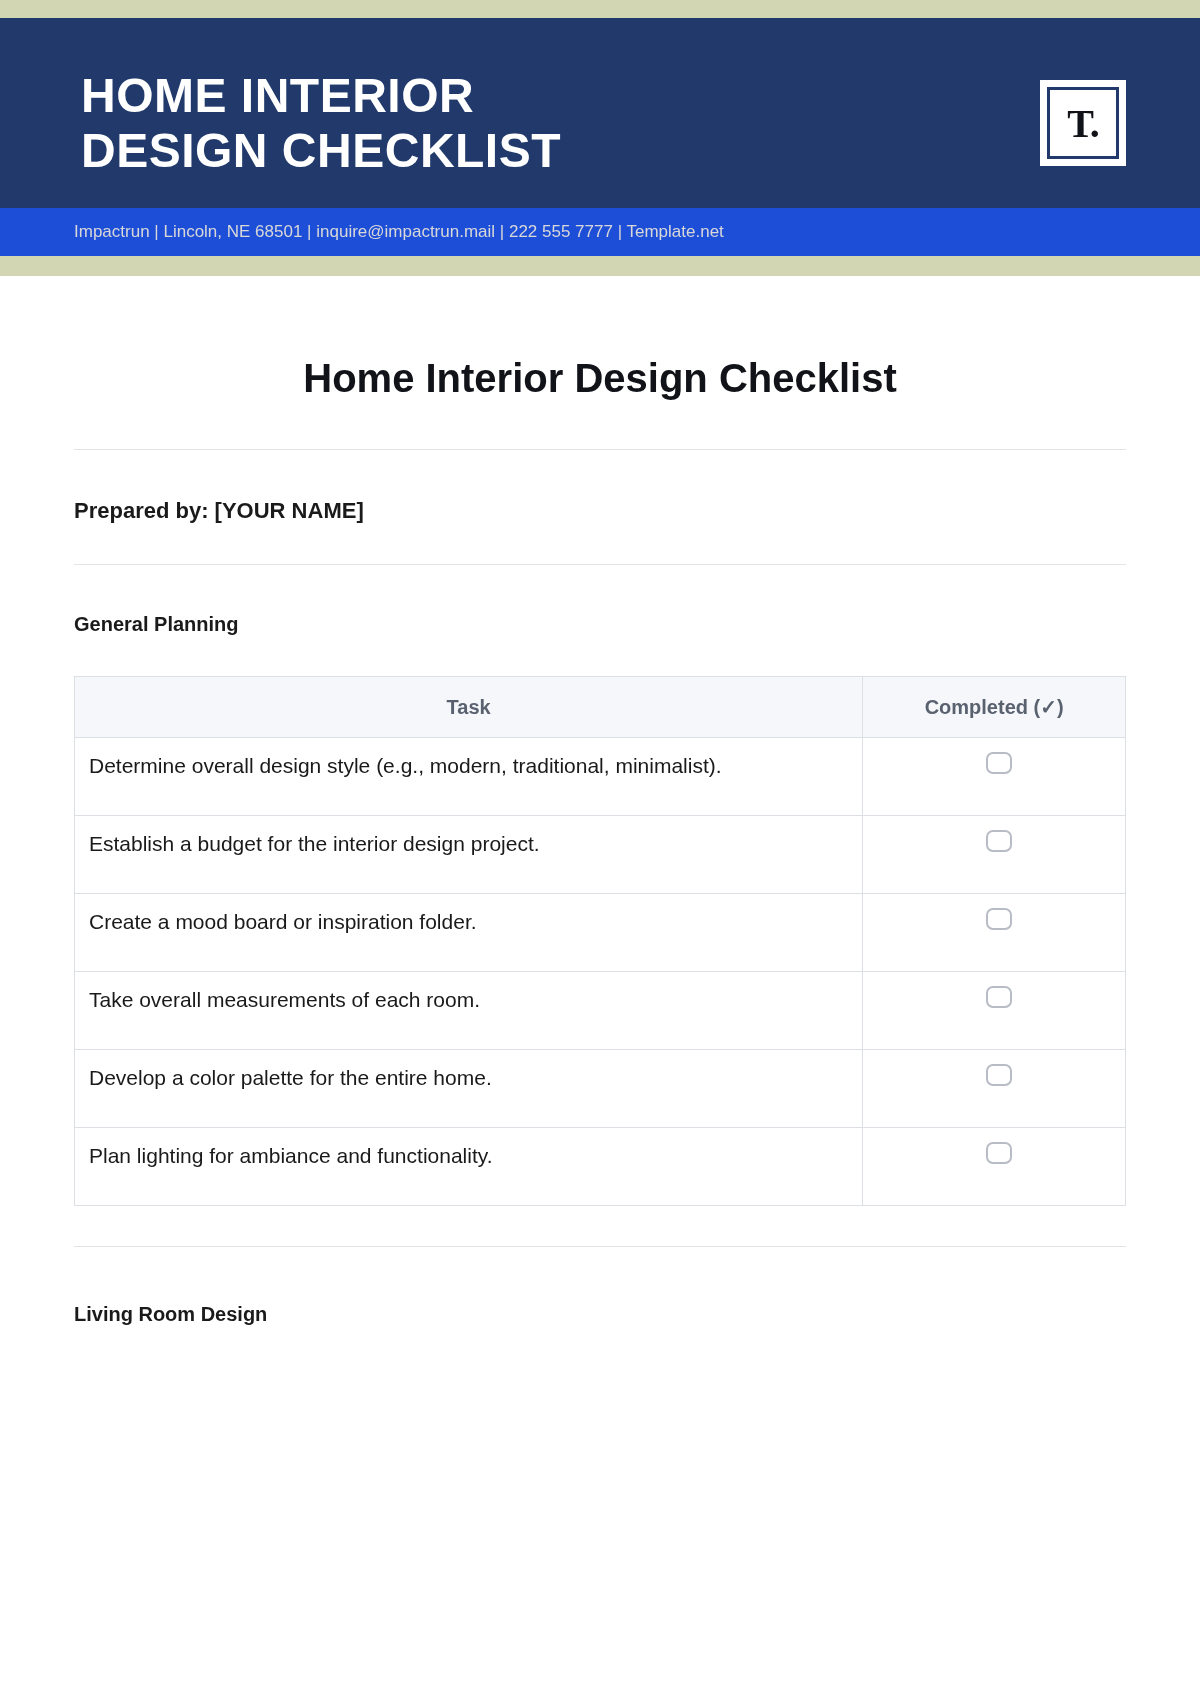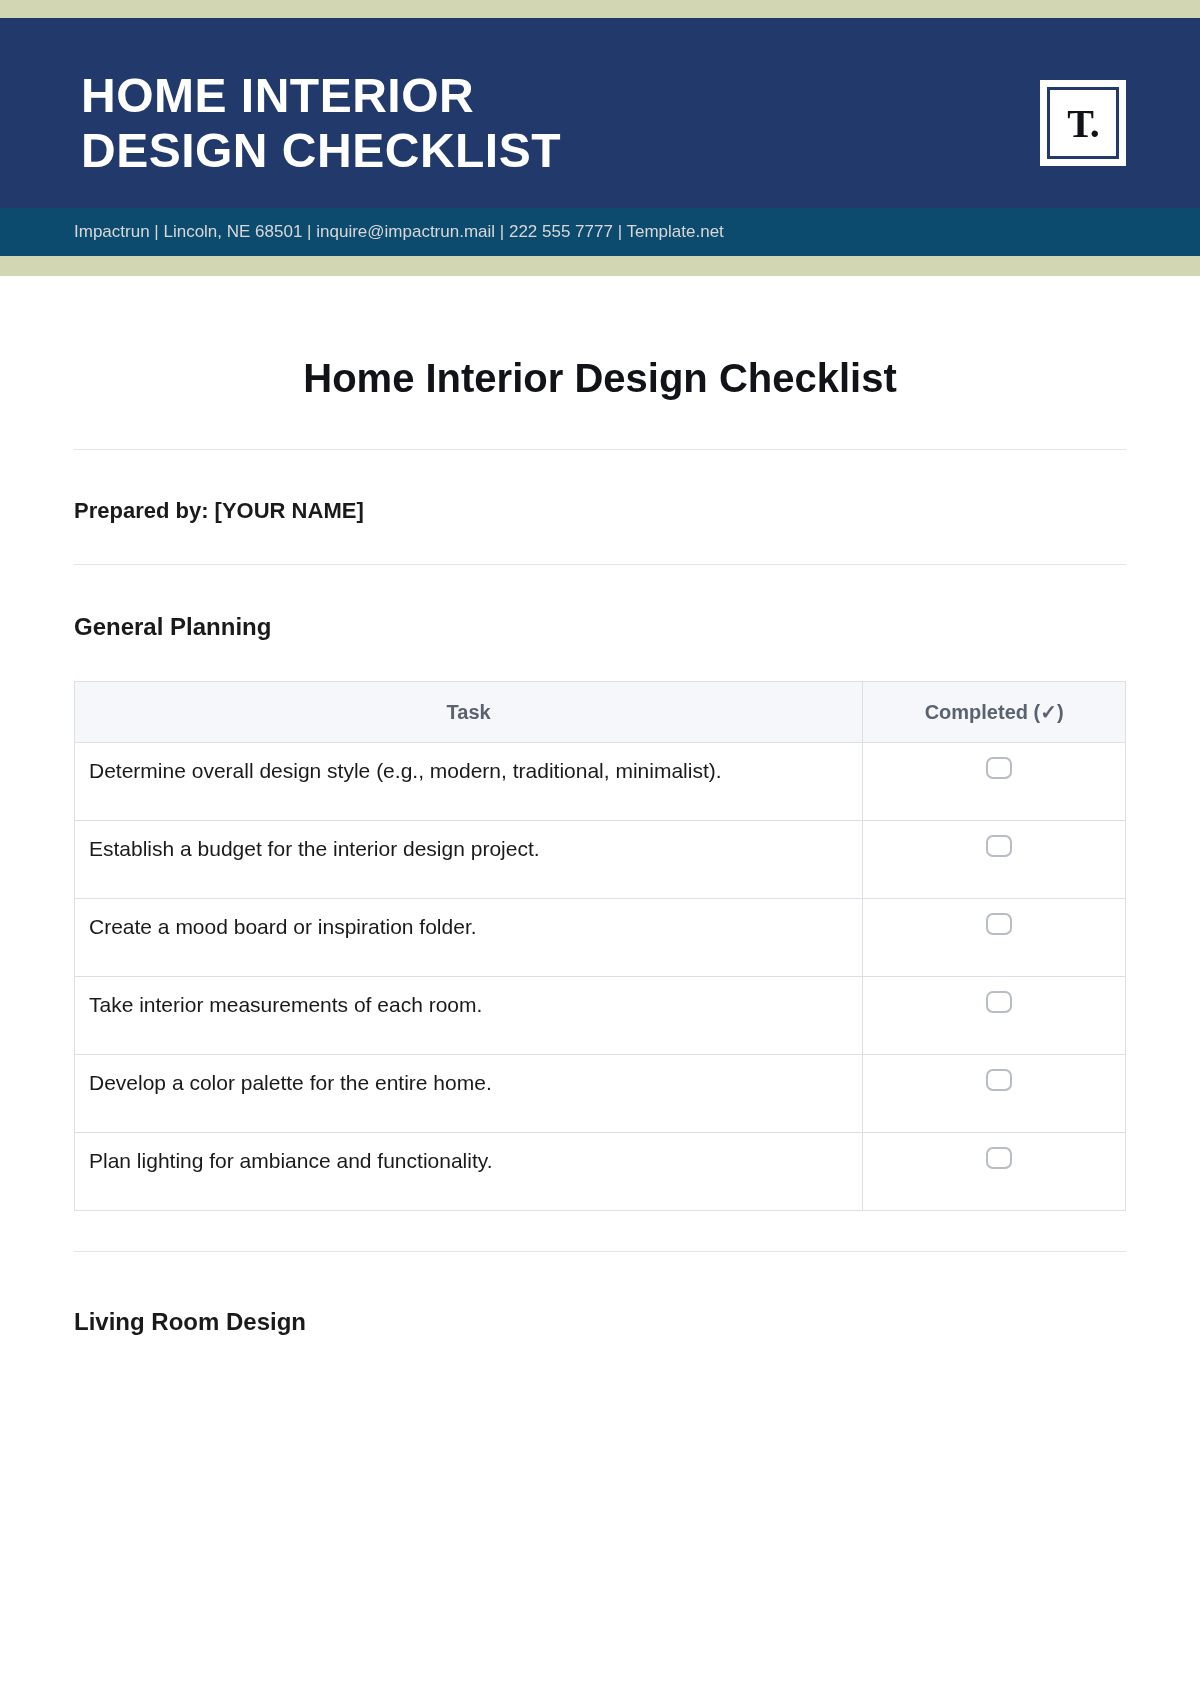--- a/index.html
+++ b/index.html
@@ -48,21 +48,21 @@
     justify-content: center;
   }
   .logo-text {
     font-size: 40px;
     font-weight: 900;
     color: #111318;
     font-family: Georgia, 'Times New Roman', serif;
     letter-spacing: -1px;
   }
   .info-bar {
-    background: #0c4a6e;
+    background: #1d4ed8;
     color: #d8d8d8;
     padding: 14px 74px;
     font-size: 17px;
   }
   .accent-bar {
     background: #d2d6b2;
     height: 20px;
   }
   .content {
     padding: 80px 74px 40px 74px;
@@ -86,21 +86,21 @@
   }
   .meta-line {
     font-size: 22px;
     color: #1a1a1a;
     margin-bottom: 18px;
   }
   .meta-line .label { font-weight: 700; }
   .meta-line .value { font-weight: 800; }
   .meta-block { margin-bottom: 40px; }
   .section-title {
-    font-size: 24px;
+    font-size: 20px;
     font-weight: 800;
     color: #1a1a1a;
     margin-bottom: 40px;
   }
   table.tasks {
     width: 100%;
     border-collapse: collapse;
     border: 1px solid #dcdfe4;
   }
   table.tasks th {
@@ -186,21 +186,21 @@
       </tr>
       <tr>
         <td>Establish a budget for the interior design project.</td>
         <td class="check-cell"><span class="checkbox"></span></td>
       </tr>
       <tr>
         <td>Create a mood board or inspiration folder.</td>
         <td class="check-cell"><span class="checkbox"></span></td>
       </tr>
       <tr>
-        <td>Take interior measurements of each room.</td>
+        <td>Take overall measurements of each room.</td>
         <td class="check-cell"><span class="checkbox"></span></td>
       </tr>
       <tr>
         <td>Develop a color palette for the entire home.</td>
         <td class="check-cell"><span class="checkbox"></span></td>
       </tr>
       <tr>
         <td>Plan lighting for ambiance and functionality.</td>
         <td class="check-cell"><span class="checkbox"></span></td>
       </tr>

